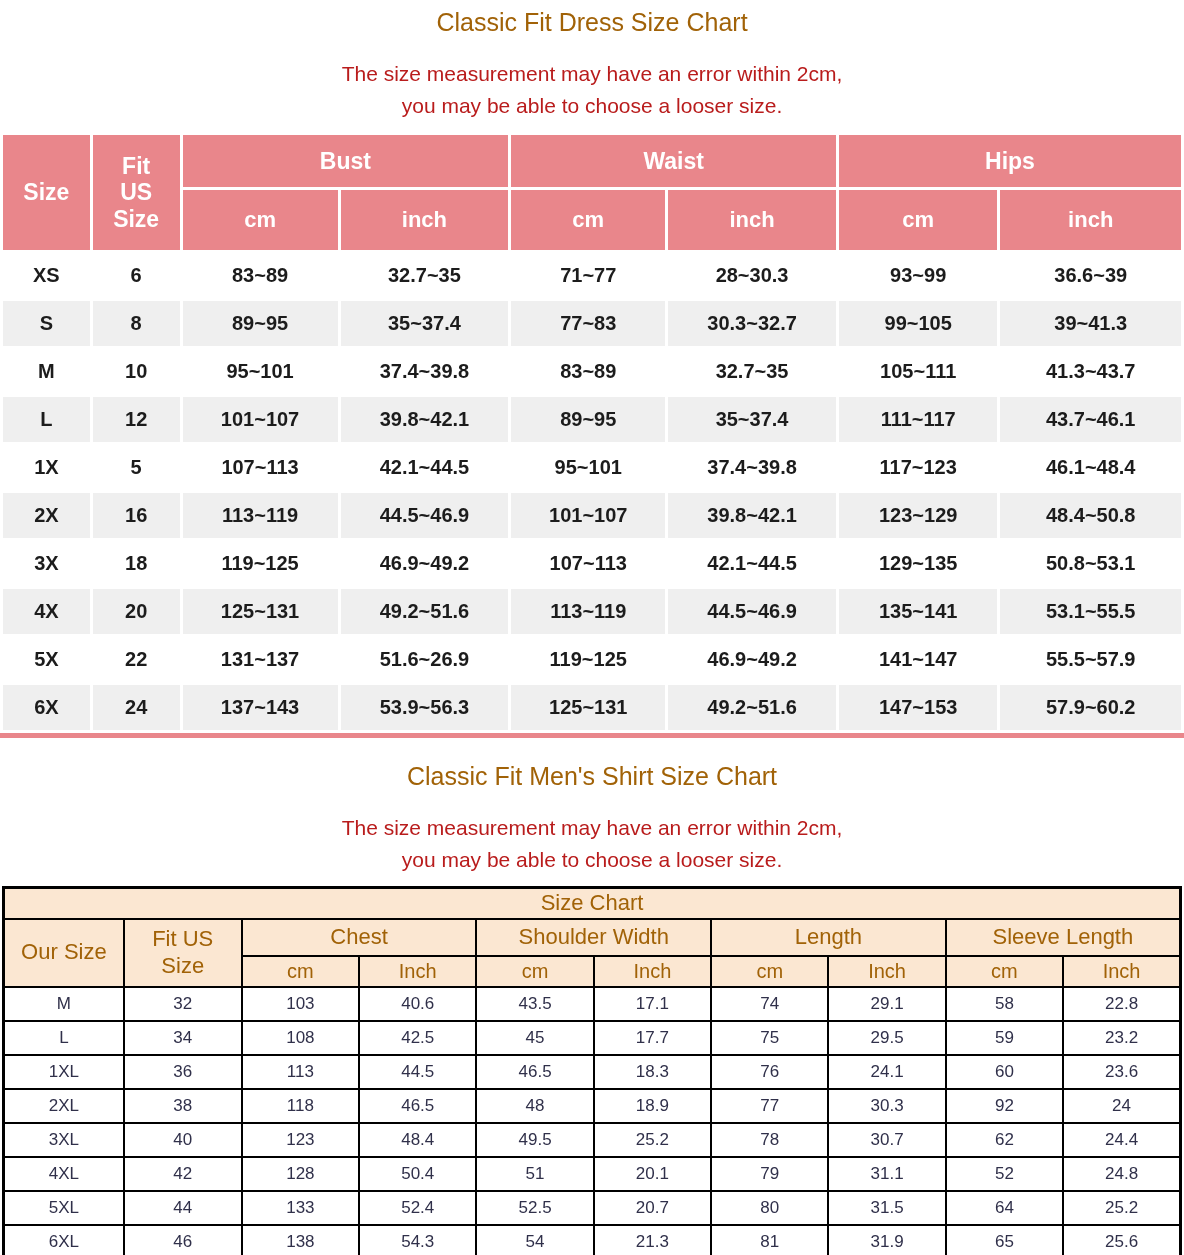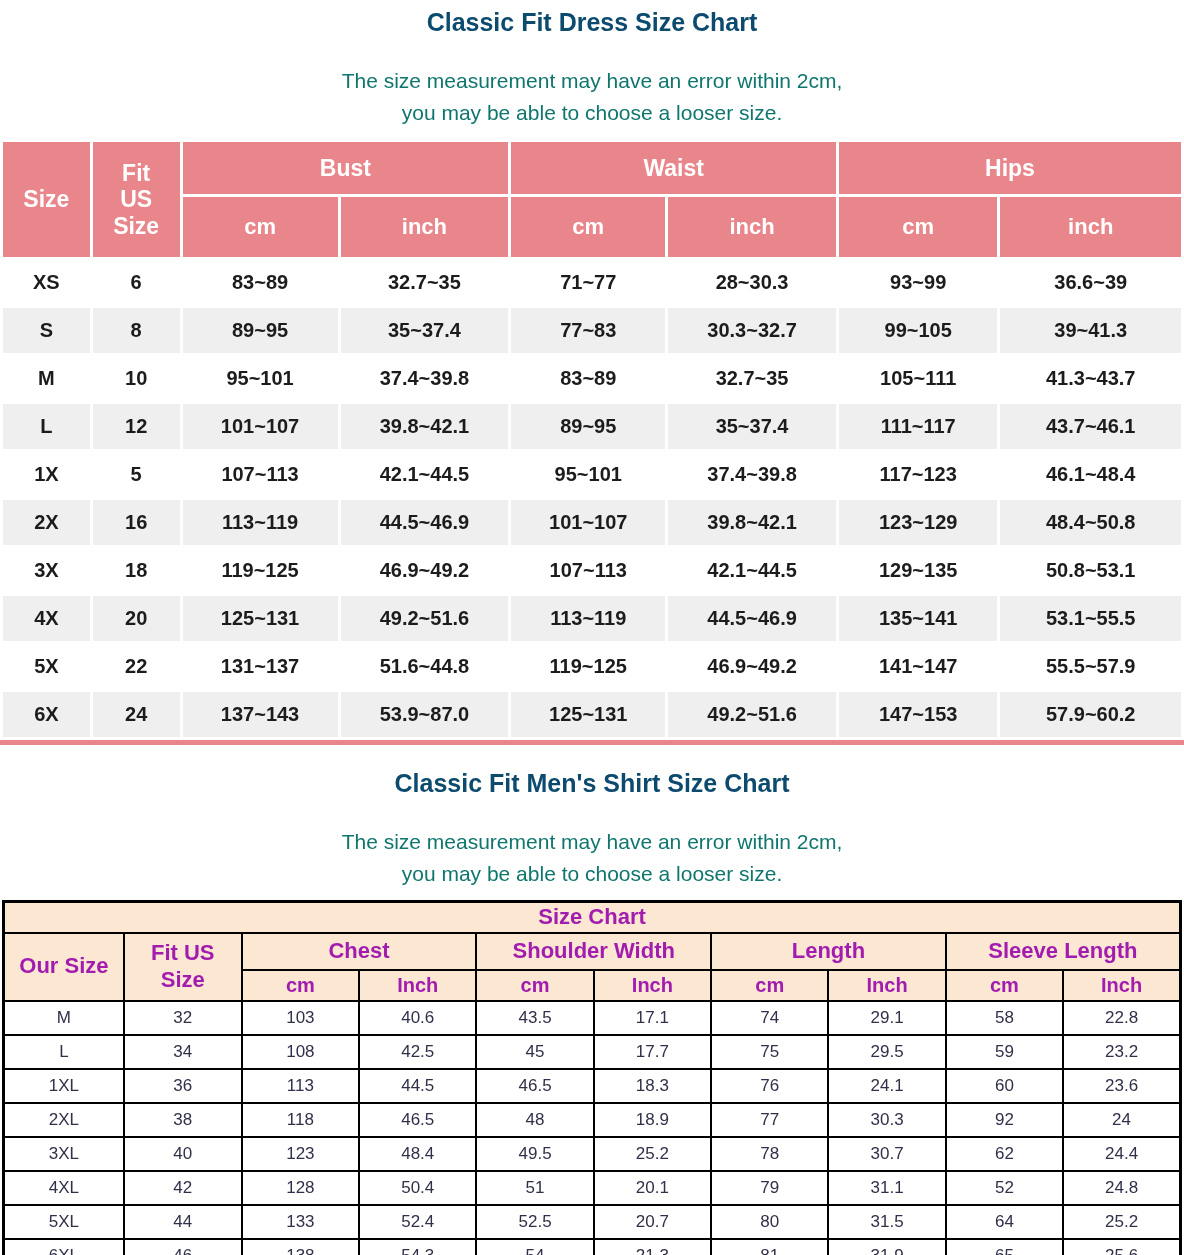--- a/index.html
+++ b/index.html
@@ -4,30 +4,30 @@
 <style>
   html, body { margin: 0; padding: 0; background: #ffffff; }
   .page {
     width: 1184px;
     font-family: "Liberation Sans", sans-serif;
     color: #111;
   }
   .chart-title {
     text-align: center;
     font-size: 25px;
-    font-weight: 700;
+    font-weight: 400;
     margin: 8px 0 0 0;
-    color: #0c4a6e;
+    color: #a16207;
   }
   .chart-note {
     text-align: center;
     font-size: 21px;
     line-height: 1.52;
-    margin: 28px 0 10px 0;
-    color: #0f766e;
+    margin: 21px 0 10px 0;
+    color: #b91c1c;
   }
   .chart-note div { text-align: center; }
 
   
   .dress-table {
     width: 1184px;
     border-collapse: separate;
     border-spacing: 3px;
     border-bottom: 5px solid var(--pink, #e9868b);
     table-layout: fixed;
@@ -63,22 +63,22 @@
     border: 3px solid #000000;
     table-layout: fixed;
   }
   .shirt-table th, .shirt-table td {
     border: 2px solid #000000;
     text-align: center;
     vertical-align: middle;
   }
   .shirt-table th {
     background: var(--cream, #fbe7d2);
-    font-weight: 700;
-    color: #a21caf;
+    font-weight: 400;
+    color: #a16207;
     font-size: 22px;
     line-height: 1.2;
     padding: 1px 4px;
   }
   .shirt-table tr.title-row th { height: 27px; }
   .shirt-table tr.group-row th { height: 33px; }
   .shirt-table tr.sub-row th { height: 27px; font-size: 20px; }
   .shirt-table tbody td {
     height: 30px;
     font-size: 17px;
@@ -203,31 +203,31 @@
           <td>49.2~51.6</td>
           <td>113~119</td>
           <td>44.5~46.9</td>
           <td>135~141</td>
           <td>53.1~55.5</td>
         </tr>
         <tr>
           <td>5X</td>
           <td>22</td>
           <td>131~137</td>
-          <td>51.6~44.8</td>
+          <td>51.6~26.9</td>
           <td>119~125</td>
           <td>46.9~49.2</td>
           <td>141~147</td>
           <td>55.5~57.9</td>
         </tr>
         <tr>
           <td>6X</td>
           <td>24</td>
           <td>137~143</td>
-          <td>53.9~87.0</td>
+          <td>53.9~56.3</td>
           <td>125~131</td>
           <td>49.2~51.6</td>
           <td>147~153</td>
           <td>57.9~60.2</td>
         </tr>
       </tbody>
   </table>
 
   <h1 class="chart-title" style="margin-top:24px">Classic Fit Men's Shirt Size Chart</h1>
   <div class="chart-note">

